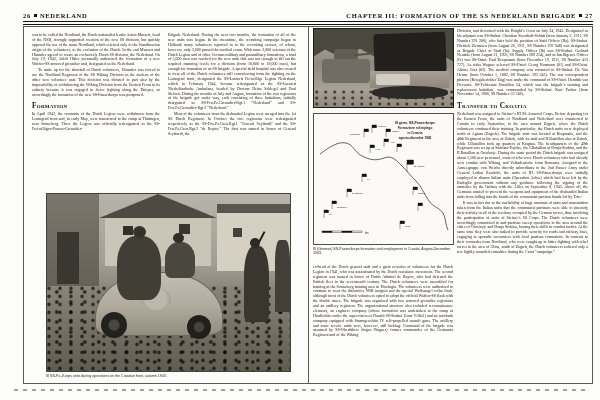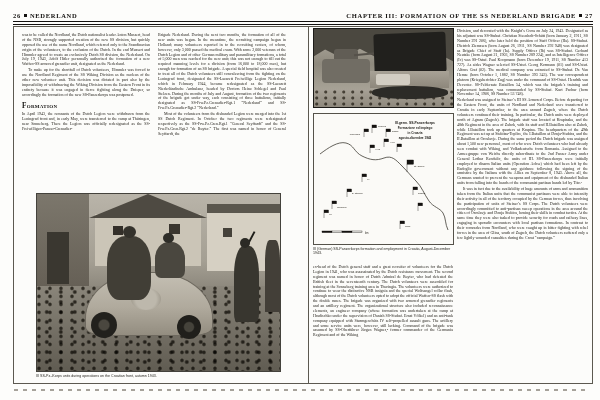--- a/index.html
+++ b/index.html
@@ -1,19 +1,19 @@
 <!DOCTYPE html>
 <html><head>
 <meta charset="utf-8">
 <style>
   html,body{margin:0;padding:0;}
   body{width:600px;height:400px;position:relative;background:#fdfdfb;color:#17150f;
        font-family:"Liberation Serif",serif;overflow:hidden;}
   .page{position:absolute;top:12px;height:372px;}
-  .page-left{left:13px;width:320px;}
+  .page-left{left:23px;width:320px;}
   .page-right{left:308px;width:285px;}
   .pagehead{position:absolute;top:0;left:0;width:100%;font-weight:bold;font-size:6.5px;
             letter-spacing:.7px;color:#141210;white-space:nowrap;}
   .pagehead.right{text-align:right;}
   .sq{display:inline-block;width:3px;height:3px;background:#141210;margin:0 3px;vertical-align:1px;}
   .rule{position:absolute;top:9px;left:0;width:100%;height:1.6px;border-top:1.8px solid #141210;
         border-bottom:.6px solid #141210;}
   .frame{position:absolute;top:14px;left:0;right:0;height:356px;border:.8px solid #5c5950;
          background:#fcfcfa;}
   .bodytext{font-size:4px;line-height:1.22;text-align:justify;margin:0;color:#26231c;}
@@ -217,20 +217,21 @@
         </g>
       </svg>
       <div class="caption map-cap">III (German) SS-Panzerkorps formation and employment in Croatia, August-December 1943.</div>
 
       <div class="colL">
         <p class="bodytext">ex-head of the Dutch general staff and a great recruiter of volunteers for the Dutch Legion in 1941, who was assassinated by the Dutch resistance movement. The second regiment was named in honor of Dutch Admiral de Ruyter, who had defeated the British fleet in the seventeenth century. The Dutch volunteers were assembled for training at the Sonneberg training area in Thuringia. The volunteers were authorized to continue to wear the distinctive NSB insignia and the special Wolfsangel collar flash, although most of the Dutch volunteers opted to adopt the official Waffen-SS flash with the double runes. The brigade was organized with two armored grenadier regiments and an artillery regiment. The organizational structure also included reconnaissance elements, an engineer company (whose formation was undertaken at the camp at Hradischko under the supervision of Danish SS-Stubaf. Ernst Völkel) and an anti-tank company equipped with Sturmgeschütz IV self-propelled assault guns. The artillery and some service units were, however, still lacking. Command of the brigade was assumed by SS-Oberführer Jürgen Wagner,² former commander of the Germania Regiment and of the Wiking</p>
       </div>
 
       <div class="colR">
         <p class="bodytext">Division, and decorated with the Knight’s Cross on July 24, 1943. Designated as his adjutant was SS-Stubaf. Christian Steenholt-Schütt (born January 2, 1911, SS Number 291 206), who later held the position of Staff Officer (IIa). SS-Stubaf. Dietrich Ziemssen (born August 26, 1911, SS Number 292 948) was designated as Brigade Chief of Staff (Ia). Supply Officer (Ib) was SS-Stubaf. Gerhard Neutzke (born August 21, 1903, SS Number 289 224), and as Intelligence Officer (Ic) was SS-Ostuf. Paul Koopmann (born December 19, 1911, SS Number 413 727). As aides Wagner selected SS-Ustuf. Georg Kormann (01) and SS-Ustuf. Alfons Graf (02). The medical company was entrusted to SS-Stubaf. Dr. Van Hemse (born October 1, 1882, SS Number 393 343). The war correspondent platoon (Kriegsberichter Zug) was under the command of SS-Ostuf. Hendrik van Deventer. SS-Feldersatz Bataillon 54, which was the brigade’s training and replacement battalion, was commanded by SS-Stubaf. Kurt Pachur (born November 14, 1906, SS Number 53 748).</p>
+        <h3 class="sechead">Transfer to Croatia</h3>
         <p class="bodytext">Nederland was assigned to Steiner’s III SS Armored Corps. Before departing for the Eastern Front, the units of Nordland and Nederland were transferred to Croatia in early September, to the area around Zagreb, where the Dutch volunteers continued their training. In particular, the Dutch units were deployed north of Agram (Zagreb). The brigade staff was located at Krapinska, and the 48th Regiment in the area of Zabok, with its staff and II.Bataillon also at Zabok, while I.Bataillon took up quarters at Krapina. The headquarters of the 49th Regiment was set up at Stubitsa-Toplice, the I.Bataillon at Donja-Stubica, and the II.Bataillon at Oroslavje. During the same period the Dutch brigade was assigned about 1,500 new personnel, most of who were Dutch volunteers who had already seen combat with Wiking, and Volksdeutsche from Romania. Assigned to the Armeegruppe von Weichs directly subordinate to the 2nd Panzer Army under General Lothar Rendulic, the units of III. SS-Panzerkorps were initially employed to disarm Italian units (Operation Achse) which had been left by the Badoglio government without any guidance following the signing of the armistice by the Italians with the Allies on September 8, 1943. Above all, the Germans wanted to prevent the weapons and equipment of the disbanded Italian units from falling into the hands of the communist partisan bands led by Tito.³</p>
         <p class="bodytext ind">It was in fact due to the availability of huge amounts of arms and ammunition taken from the Italian units that the communist partisans were able to intensify their activity in all of the territory occupied by the German forces, thus involving the participation of units of Steiner’s SS Corps. The Dutch volunteers were accordingly committed to anti-partisan sweep operations in the area around the cities of Oroslavje and Donja Stubica, honing their skills in combat tactics. At the same time they were also tasked to provide security for roads and railway lines, engaging in sporadic encounters with local partisan formations. In contrast to their comrades from Nordland, who were caught up in bitter fighting with rebel forces in the area of Glina, south of Zagreb, the Dutch volunteers suffered only a few lightly wounded casualties during the Croat “campaign.”</p>
       </div>
     </div>
   </div>
 
   <div class="scan-edge"></div>
 </div>
 
 </body></html>

